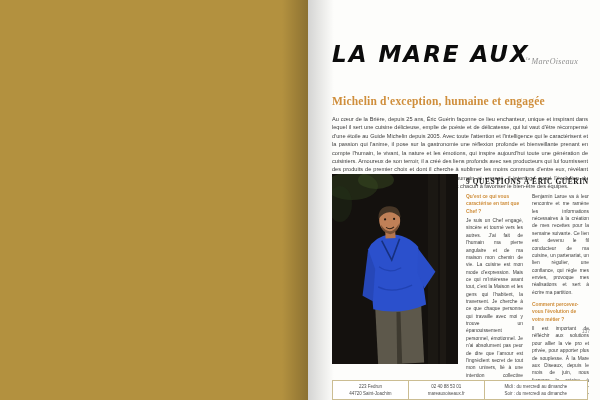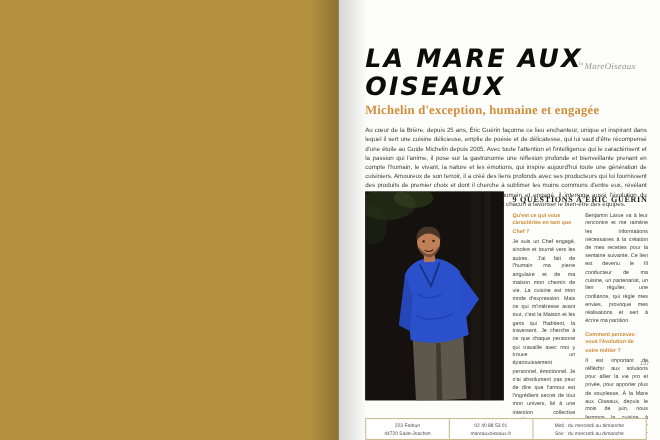--- a/index.html
+++ b/index.html
@@ -61,21 +61,20 @@
 
   <div id="left-page">
     <div class="edge-shade"></div>
   </div>
   <div id="spine-shadow"></div>
 
   <div id="right-page">
 
     <div class="title">
       <div>LA MARE AUX</div>
-      <div>OISEAUX</div>
     </div>
 
     <div class="logo">
       <span class="lg-prefix">la</span><span>MareOiseaux</span>
     </div>
 
     <div class="subtitle">Michelin d'exception, humaine et engagée</div>
 
     <p class="intro">Au cœur de la Brière, depuis 25 ans, Éric Guérin façonne ce lieu enchanteur, unique et inspirant dans lequel il sert une cuisine délicieuse, emplie de poésie et de délicatesse, qui lui vaut d'être récompensé d'une étoile au Guide Michelin depuis 2005. Avec toute l'attention et l'intelligence qui le caractérisent et la passion qui l'anime, il pose sur la gastronomie une réflexion profonde et bienveillante prenant en compte l'humain, le vivant, la nature et les émotions, qui inspire aujourd'hui toute une génération de cuisiniers. Amoureux de son terroir, il a créé des liens profonds avec ses producteurs qui lui fournissent des produits de premier choix et dont il cherche à sublimer les moins communs d'entre eux, révélant ainsi la richesse de leur travail. Profondément humain et engagé, il interroge aussi l'évolution du secteur de la restauration en agissant et en incitant chacun à favoriser le bien-être des équipes.</p>
 

